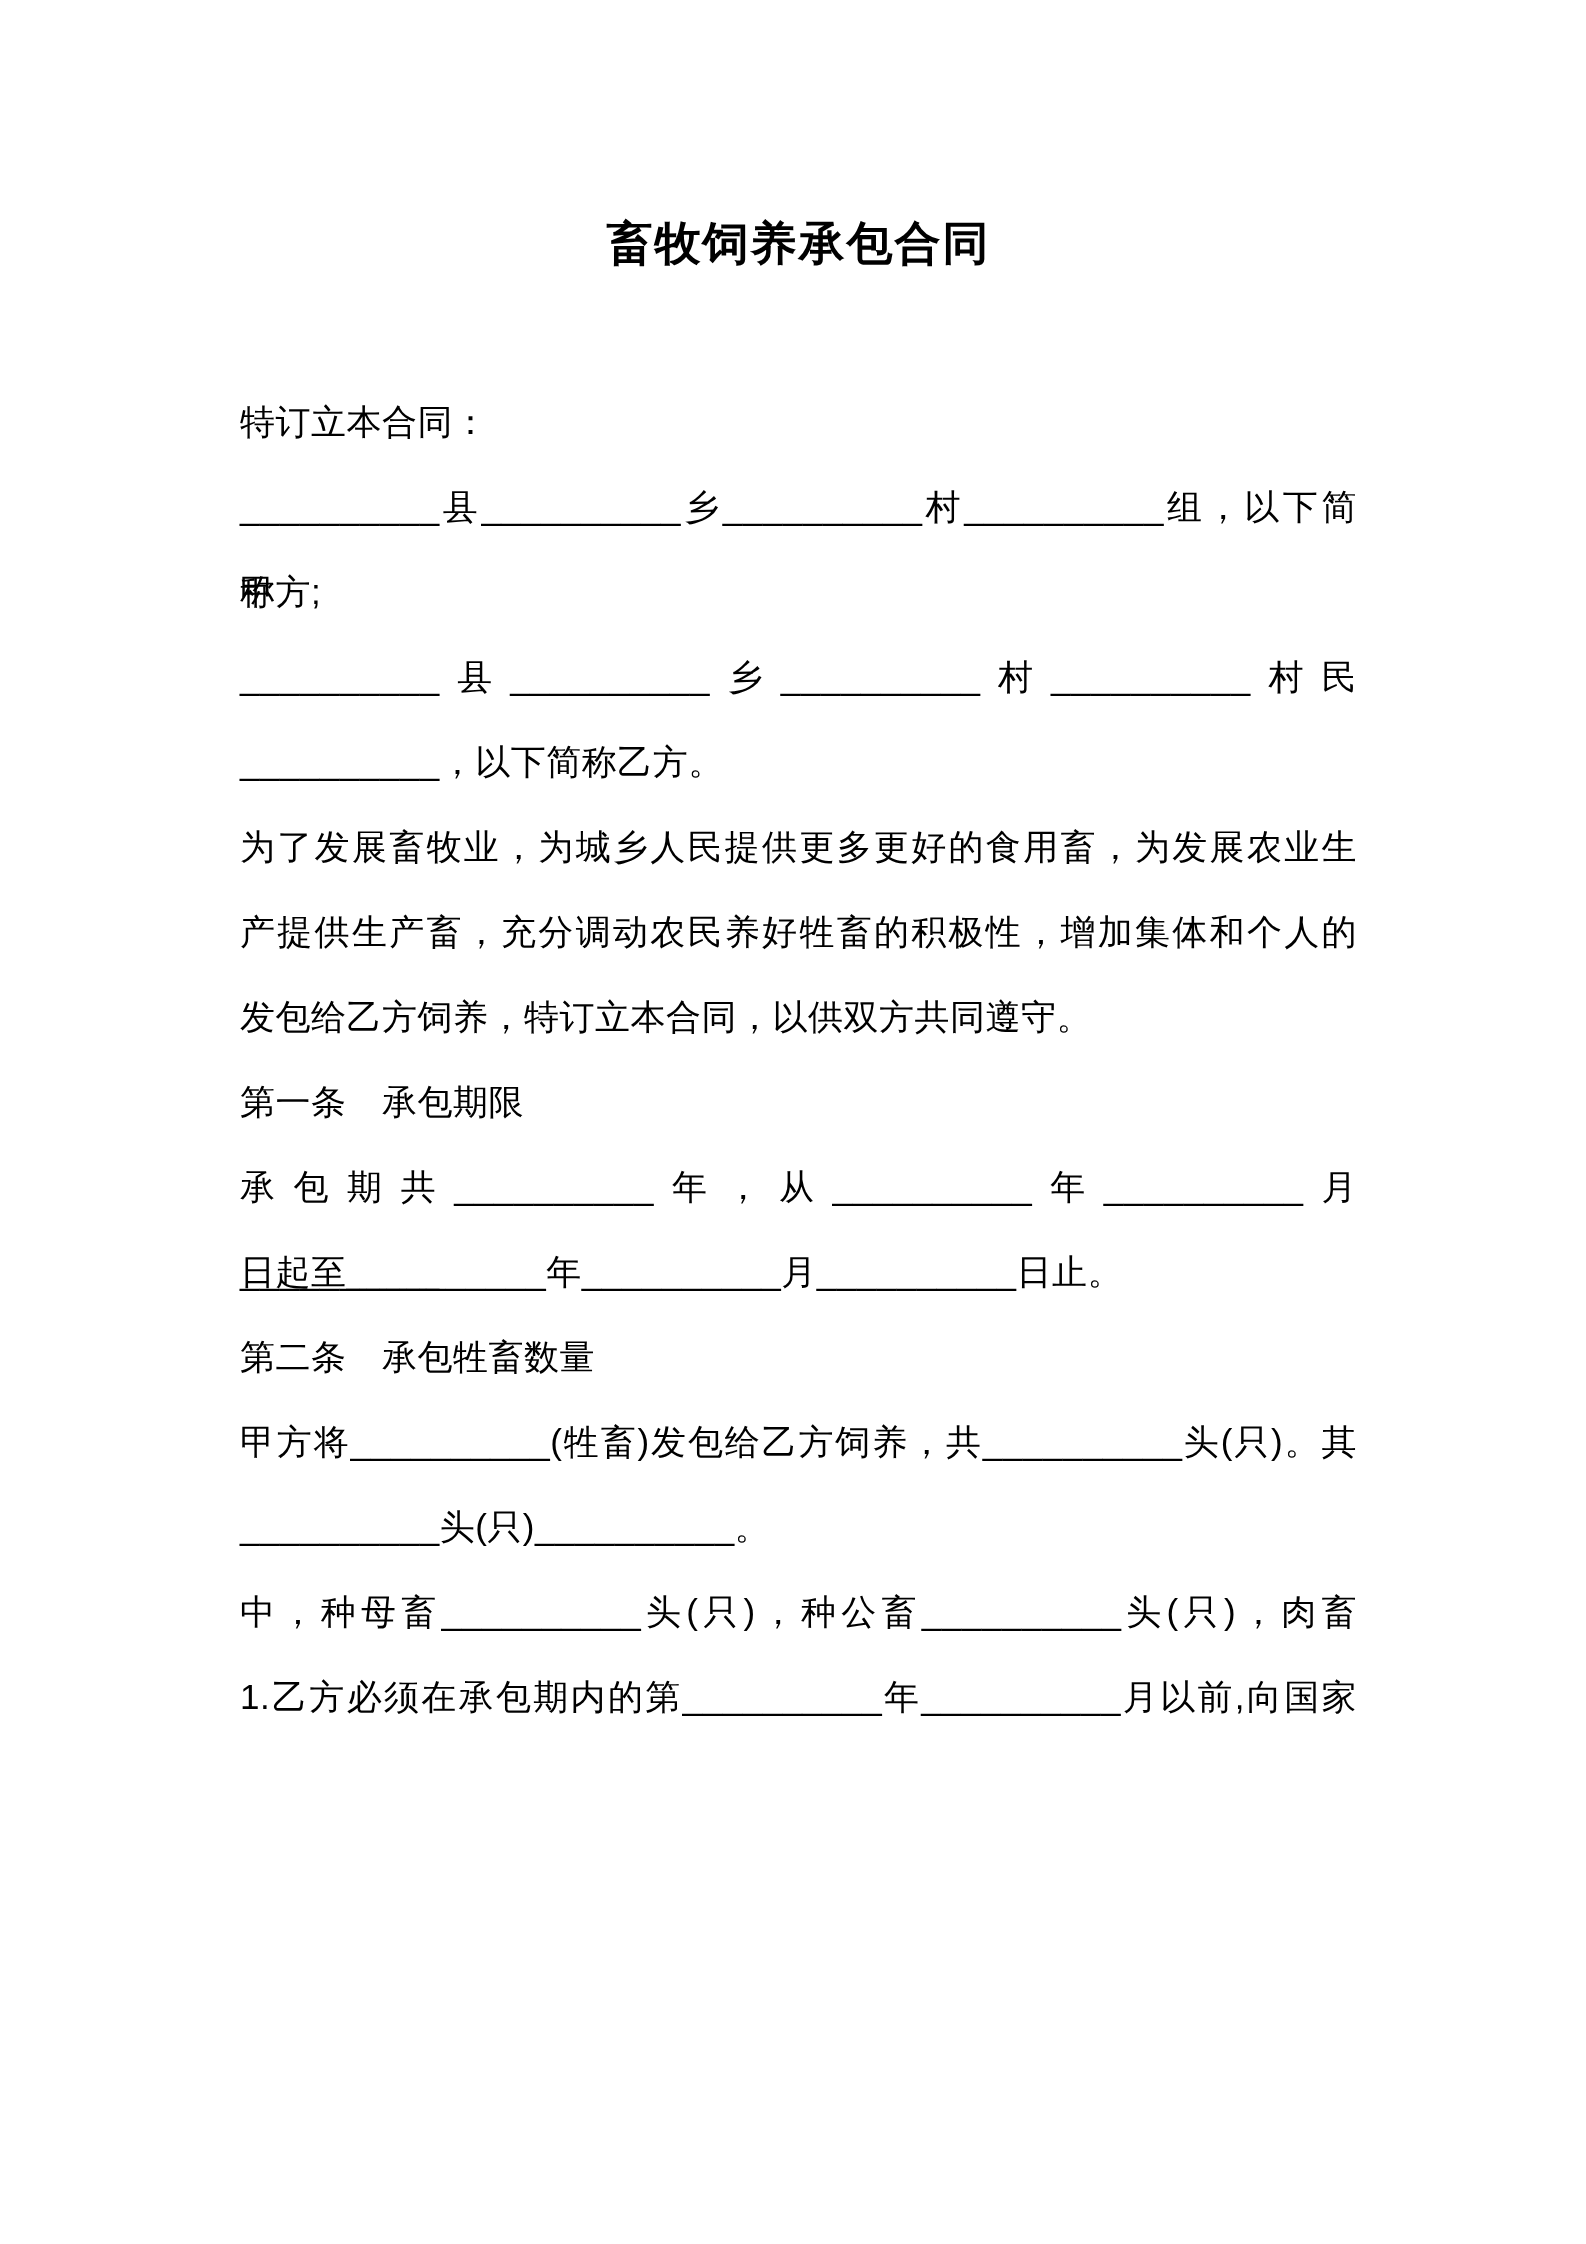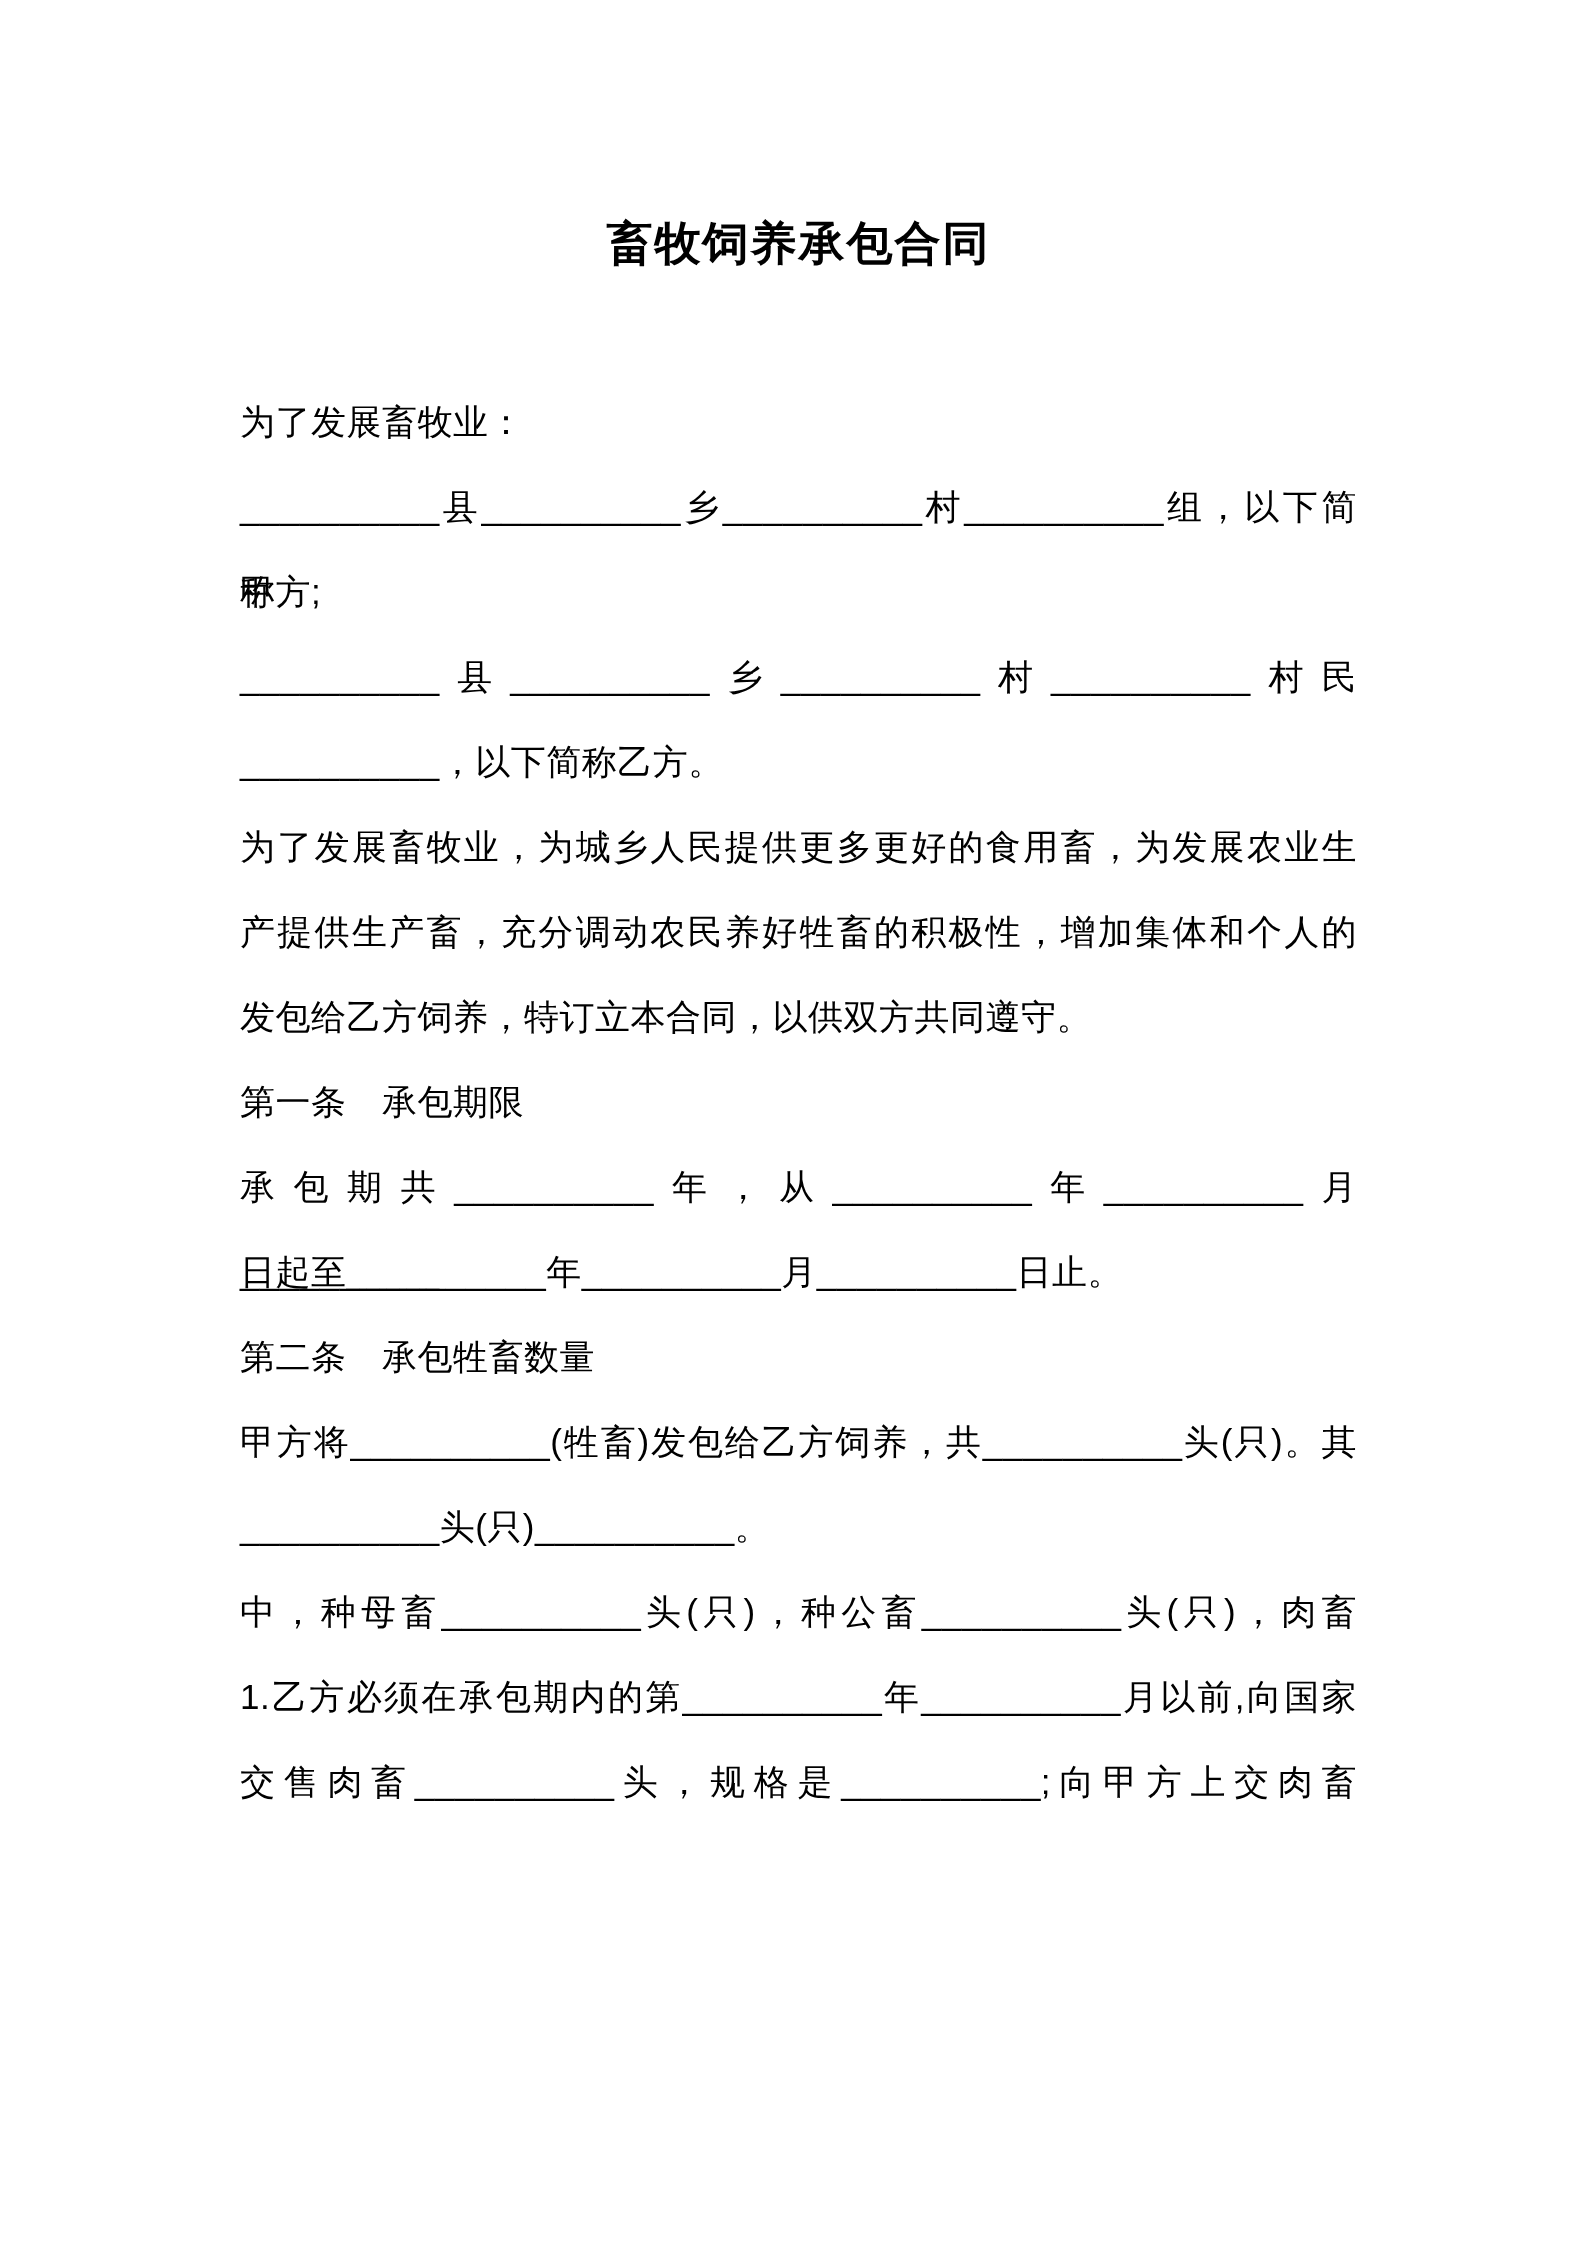--- a/index.html
+++ b/index.html
@@ -54,33 +54,32 @@
 </style>
 </head>
 <body>
 
 <div class="page">
   <div class="content">
 
     <div class="doc-title">畜牧饲养承包合同</div>
 
     <div class="doc-body">
-      <div class="line">为了发展畜牧业：</div>
+      <div class="line">特订立本合同：</div>
       <div class="line j">__________县__________乡__________村__________组，以下简称</div>
       <div class="line">甲方;</div>
       <div class="line j">__________县__________乡__________村__________村民</div>
       <div class="line">__________，以下简称乙方。</div>
       <div class="line j">为了发展畜牧业，为城乡人民提供更多更好的食用畜，为发展农业生</div>
       <div class="line j">产提供生产畜，充分调动农民养好牲畜的积极性，增加集体和个人的</div>
       <div class="line">发包给乙方饲养，特订立本合同，以供双方共同遵守。</div>
       <div class="line h">第一条　承包期限</div>
       <div class="line j">承包期共__________年，从__________年__________月__________</div>
       <div class="line">日起至__________年__________月__________日止。</div>
       <div class="line h">第二条　承包牲畜数量</div>
       <div class="line j">甲方将__________(牲畜)发包给乙方饲养，共__________头(只)。其</div>
       <div class="line">__________头(只)__________。</div>
       <div class="line j">中，种母畜__________头(只)，种公畜__________头(只)，肉畜</div>
       <div class="line j">1.乙方必须在承包期内的第__________年__________月以前,向国家</div>
-      <div class="line j">交售肉畜__________头，规格是__________;向甲方上交肉畜</div>
     </div>
 
   </div>
 </div>
 
 </body></html>

